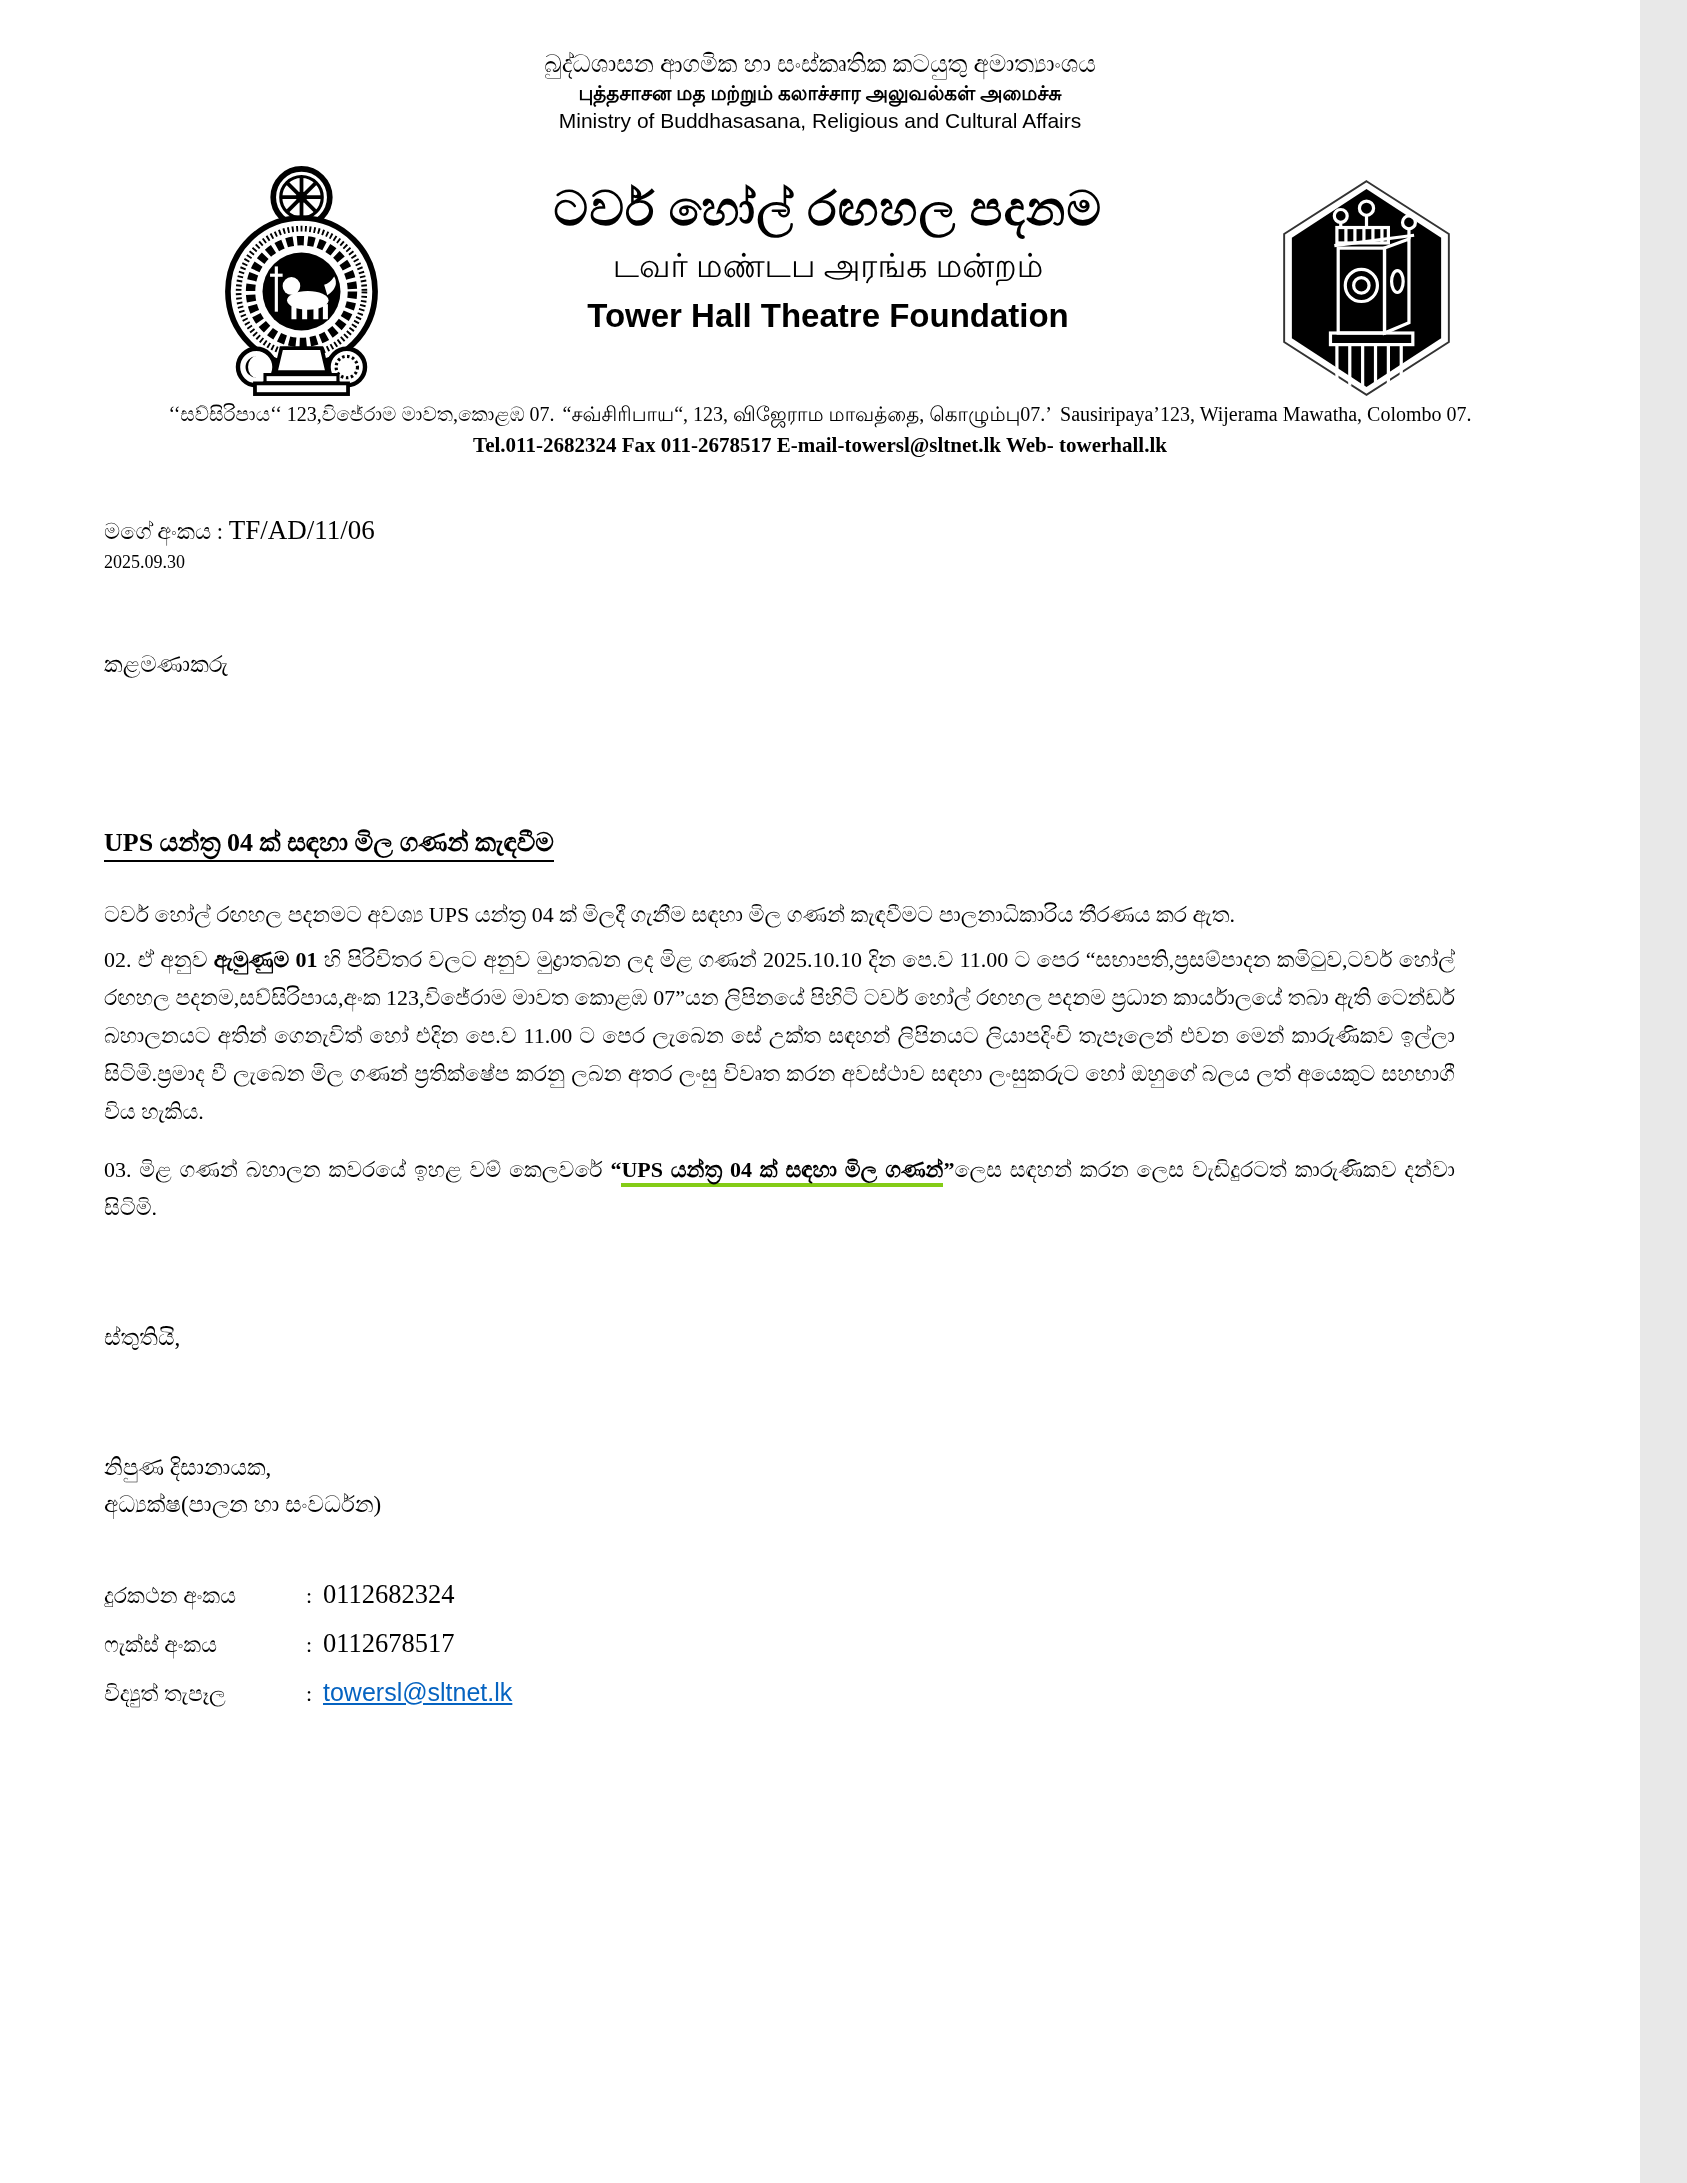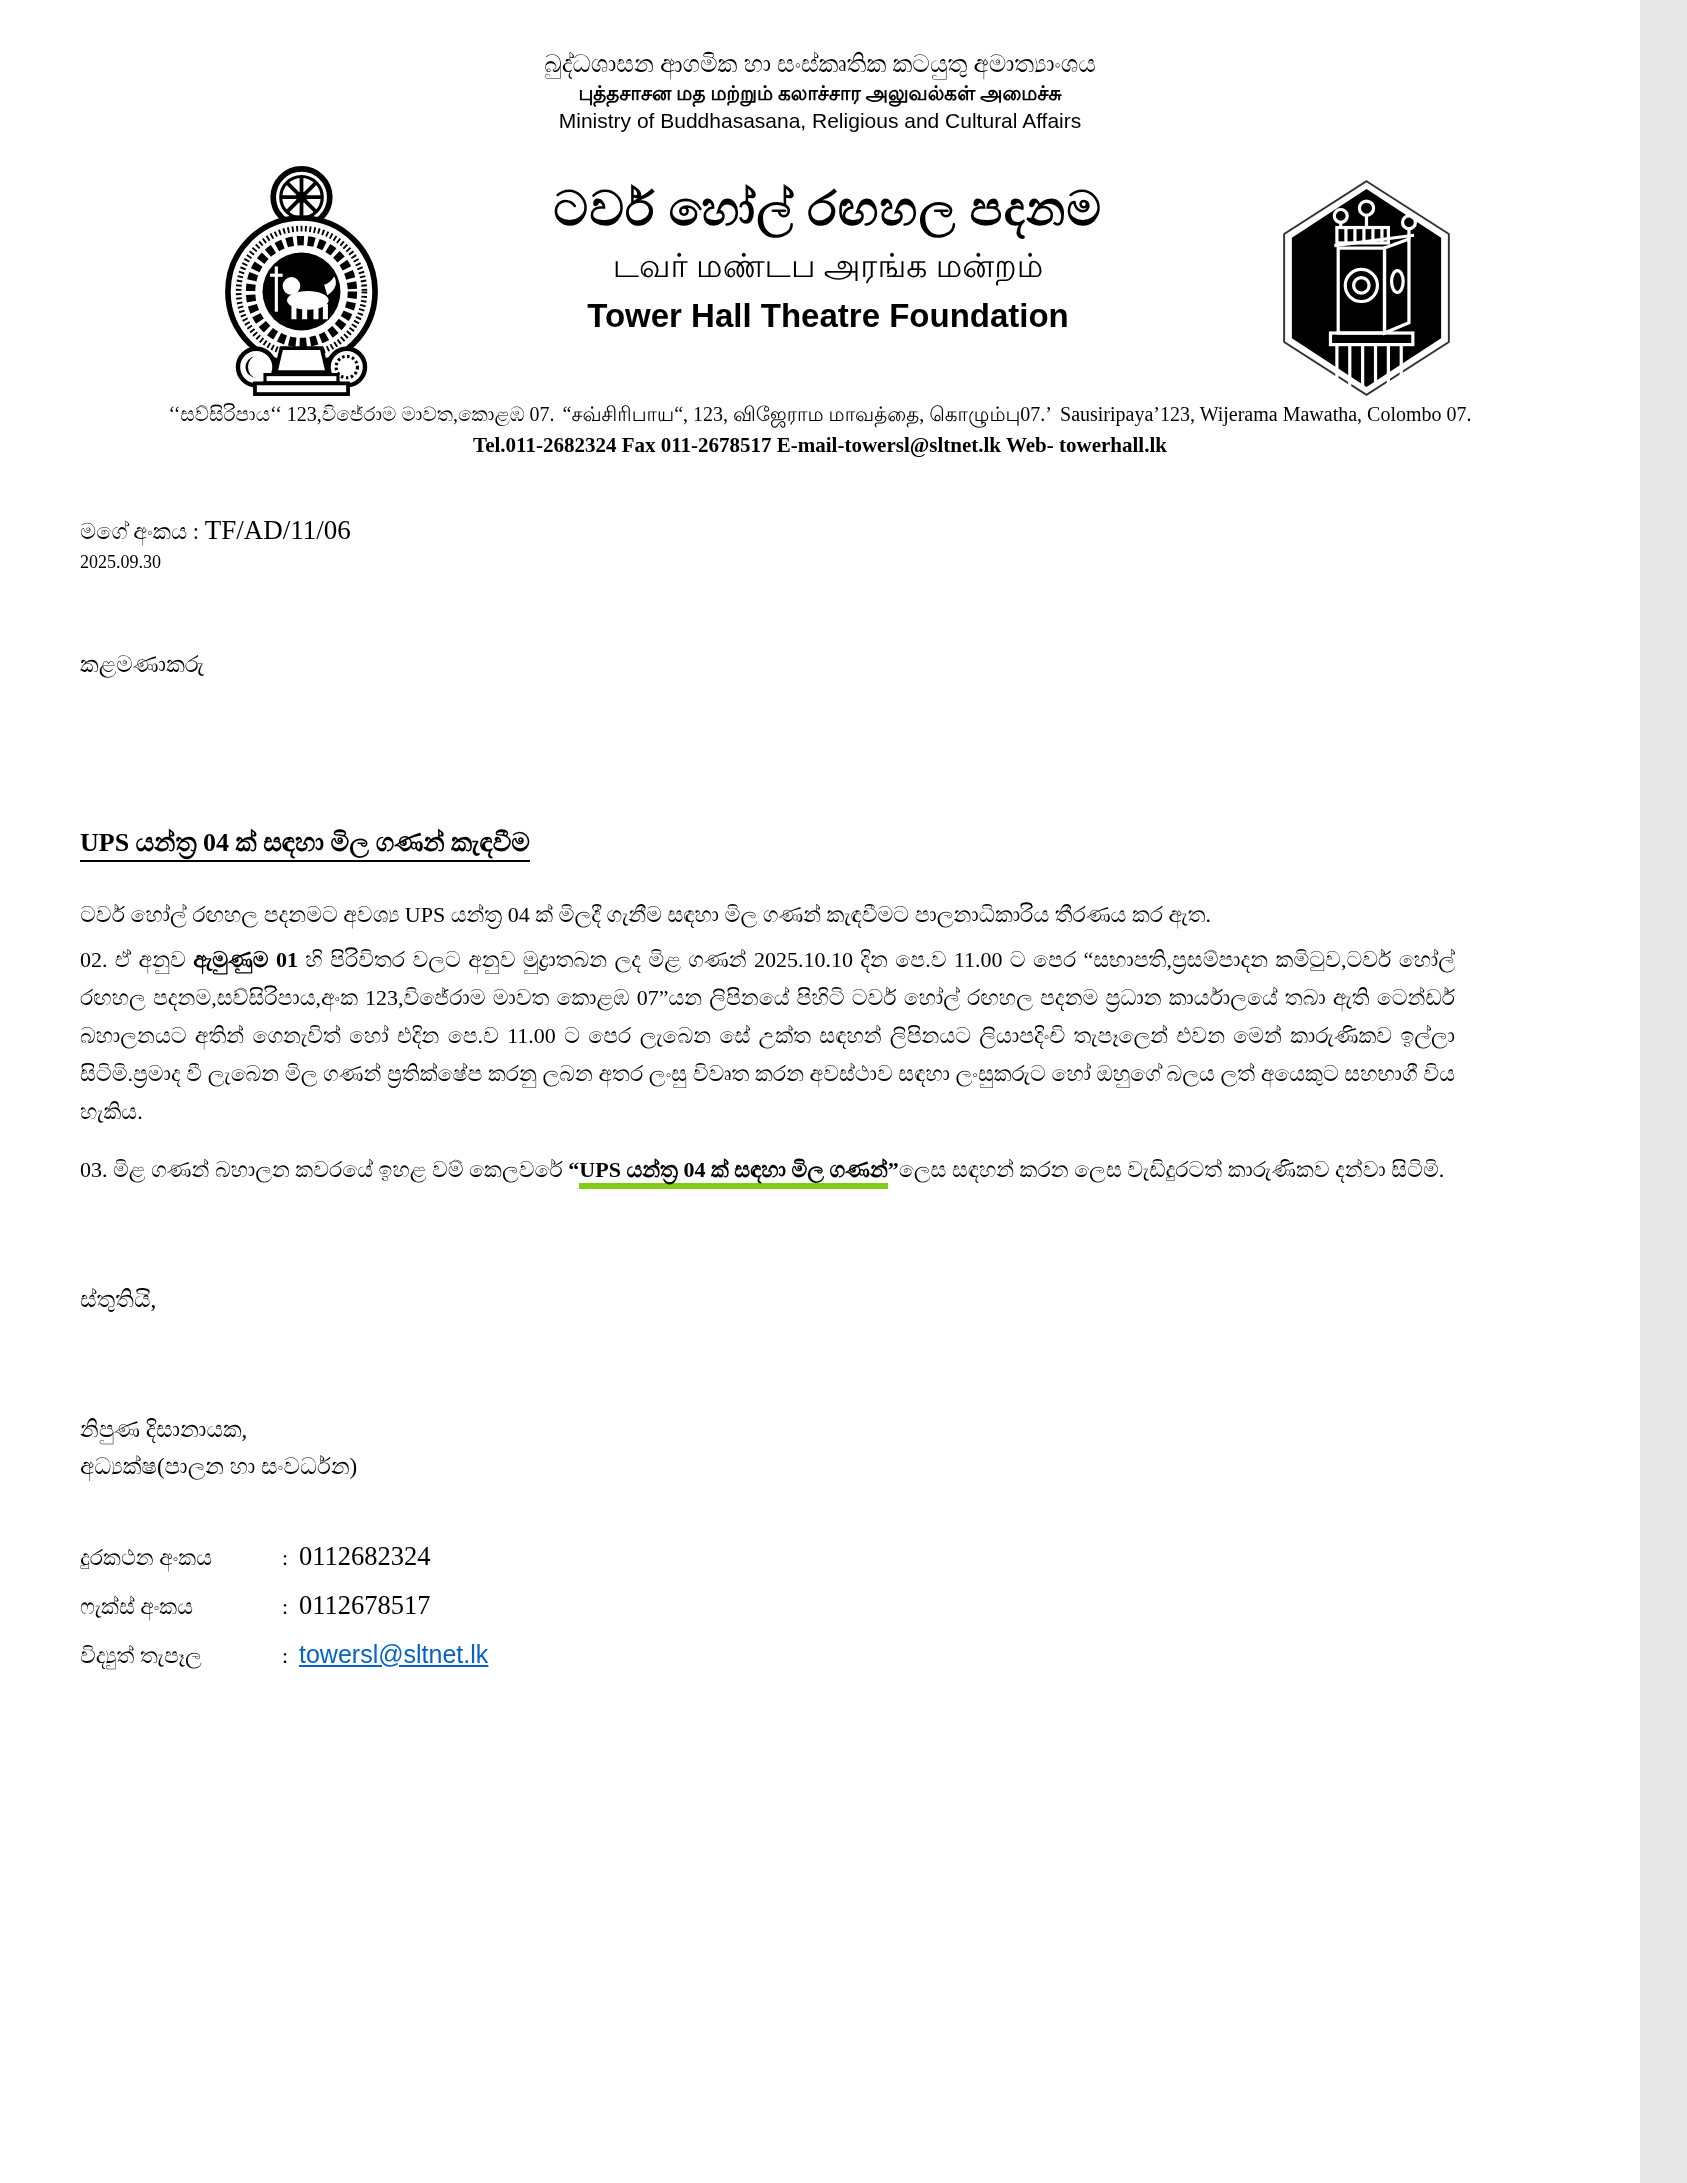--- a/index.html
+++ b/index.html
@@ -26,36 +26,36 @@
   .titles .t-si{ font-size:48px; font-weight:bold; letter-spacing:1.3px; line-height:1.0; }
   .titles .t-ta{ font-size:33px; margin-top:17px; line-height:1.0; font-family:"Liberation Serif",serif; }
   .titles .t-en{ font-size:33px; font-weight:bold; margin-top:16px; line-height:1.0;
                  font-family:"Liberation Sans","DejaVu Sans",sans-serif; letter-spacing:0px; }
 
   .address-row{ text-align:center; font-size:20px; white-space:nowrap; }
   .address-row .seg{ padding:0 4px; }
   .telfax-row{ text-align:center; font-size:21px; font-weight:bold; margin-top:5.3px; }
 
   
-  .content{ padding:0 185px 0 80px; }
+  .content{ padding:0 185px 0 104px; }
   .ref-block{ margin-top:57px; font-size:22.5px; }
   .ref-block .latin{ font-size:27px; }
   .date-line{ font-size:18px; margin-top:5.3px; }
 
   .salutation{ margin-top:79px; font-size:23px; }
 
   .subject{ margin-top:150px; font-size:26px; font-weight:bold; display:inline-block;
             border-bottom:2px solid #000; padding-bottom:2px; }
 
   .para{ font-size:22px; line-height:38px; text-align:justify; }
   .p1{ margin-top:34px; }
   .p2{ margin-top:7px; }
   .p3{ margin-top:20px; }
   .bold{ font-weight:bold; }
-  .u{ border-bottom:6px solid #84cc16; padding-bottom:1.3px; }
+  .u{ border-bottom:4px solid #84cc16; padding-bottom:1.3px; }
 
   .closing{ margin-top:98px; font-size:23px; }
   .signer{ margin-top:98px; font-size:23px; line-height:37px; }
 
   .contacts{ margin-top:56px; }
   .contact-row{ display:flex; align-items:baseline; font-size:22px; margin-bottom:18.5px; }
   .c-label{ width:202px; flex:0 0 auto; }
   .c-colon{ width:17px; flex:0 0 auto; }
   .c-value{ font-size:26.5px; }
   a.link{ color:#0563C1; font-family:"Liberation Sans","DejaVu Sans",sans-serif; font-size:25px; }

